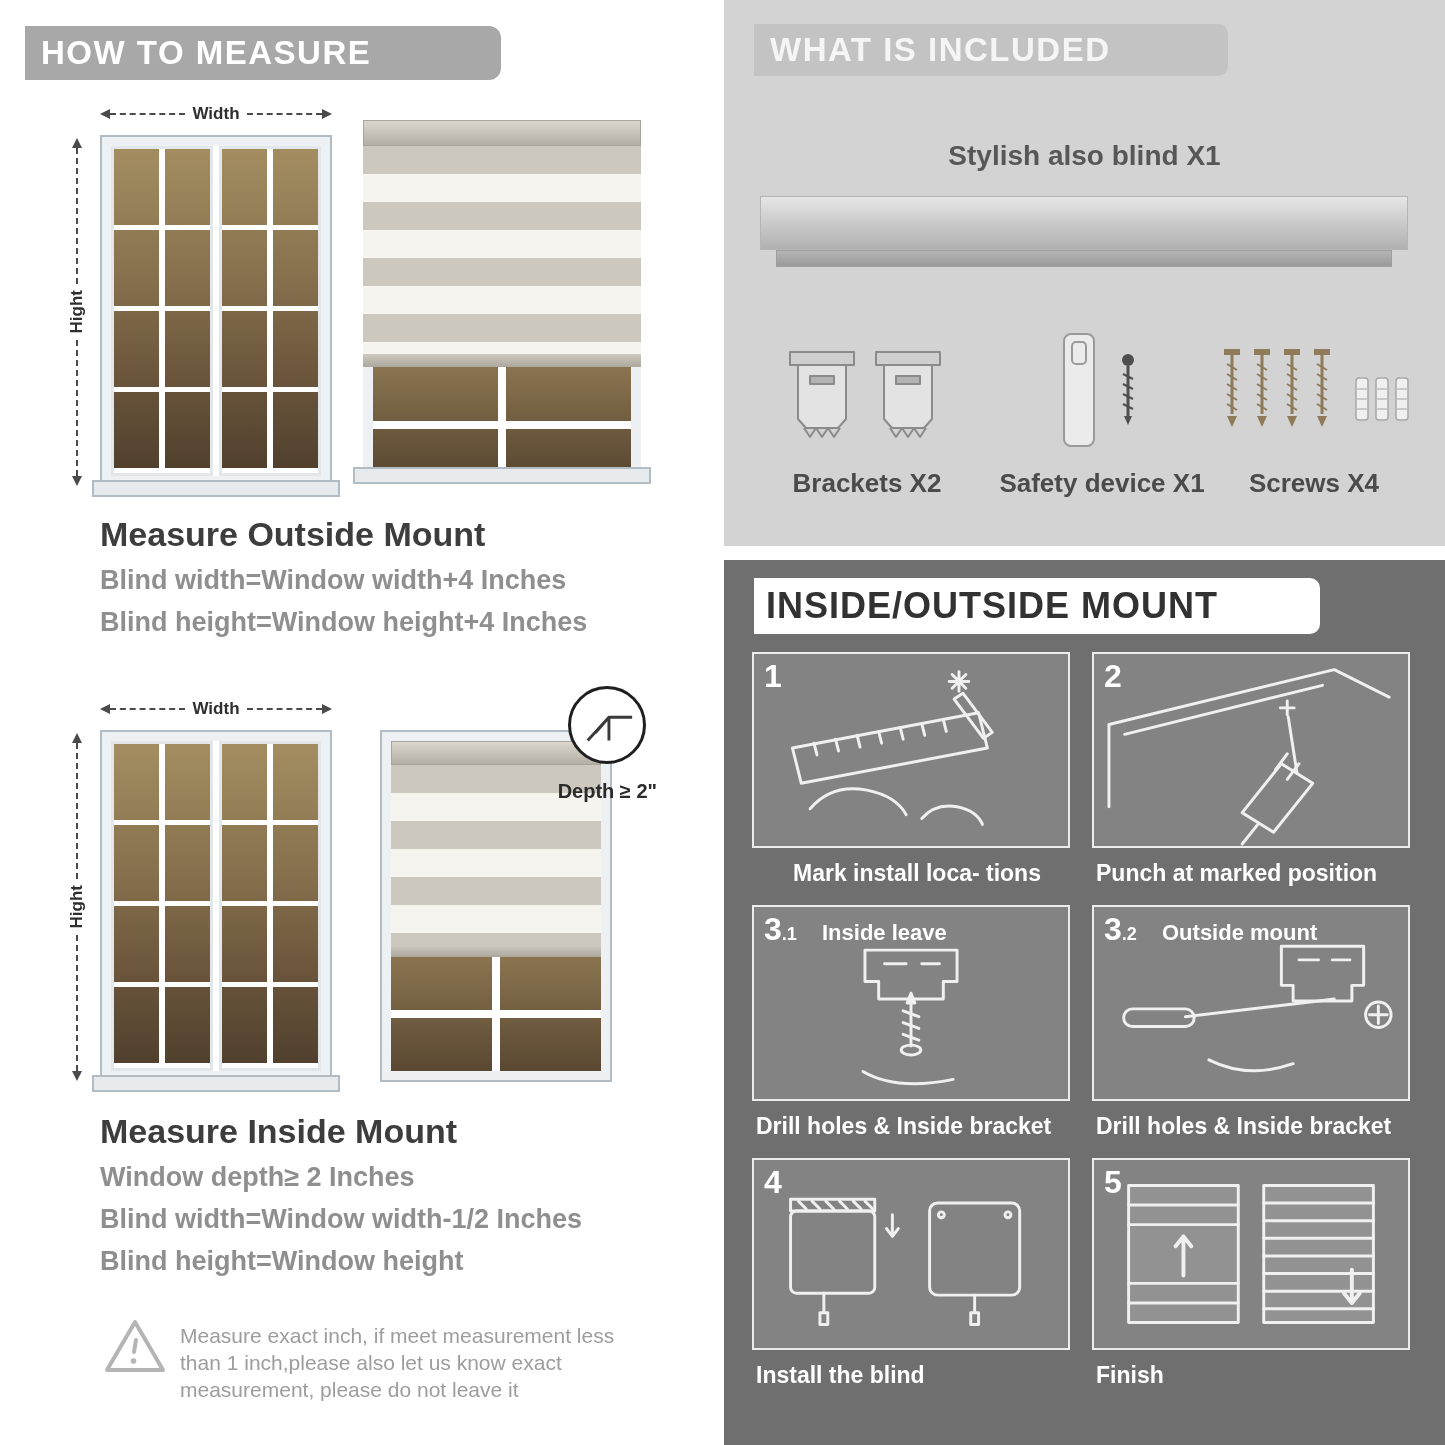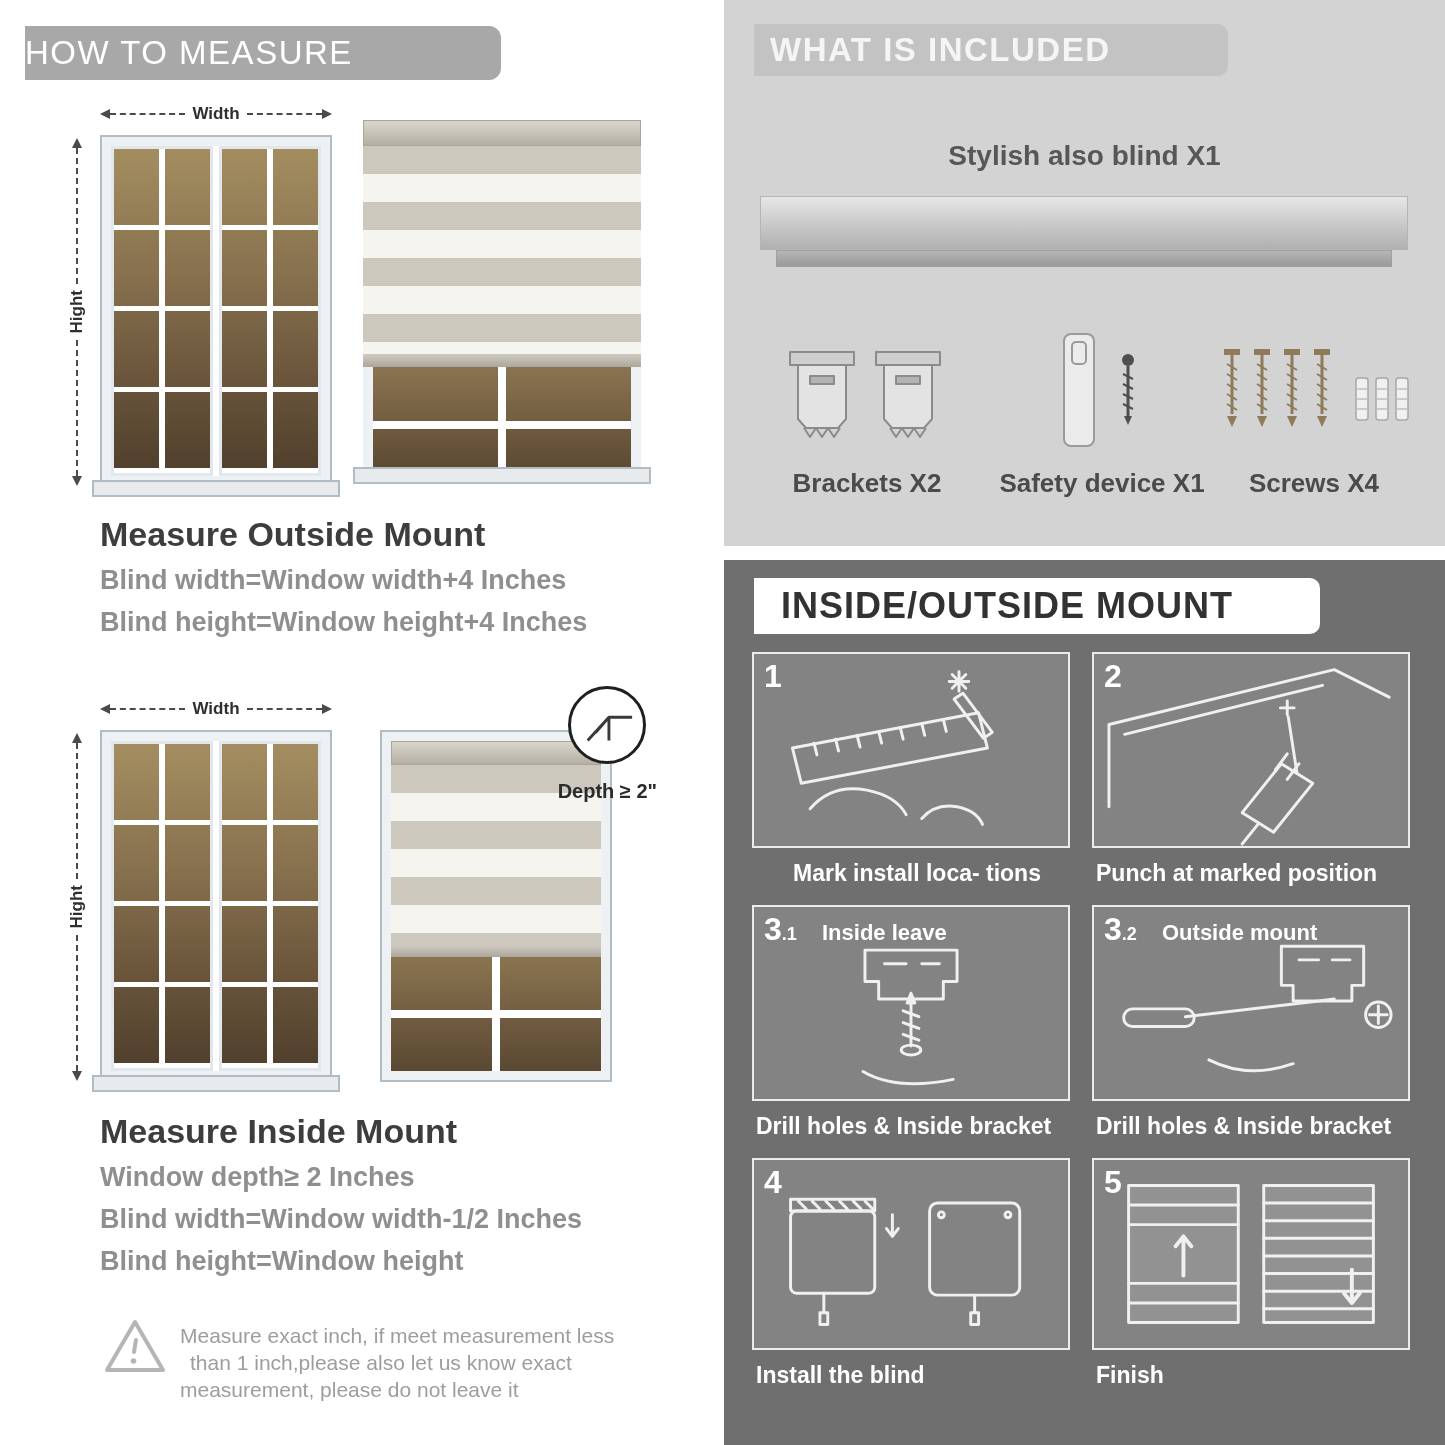--- a/index.html
+++ b/index.html
@@ -1,22 +1,22 @@
 <!DOCTYPE html>
 <html><head>
 <meta charset="utf-8">
 <style>
   html,body{margin:0;padding:0;background:#fff;}
   .stage{position:relative;width:1445px;height:1445px;background:#ffffff;
          font-family:"Liberation Sans",sans-serif;overflow:hidden;}
 
   
   .banner-left{position:absolute;left:25px;top:26px;width:476px;height:54px;background:#a8a8a8;
-    border-radius:0 12px 12px 0;color:#ffffff;font-size:33px;font-weight:normal;letter-spacing:1.5px;
-    line-height:54px;padding-left:0;box-sizing:border-box;}
+    border-radius:0 12px 12px 0;color:#ffffff;font-size:33px;font-weight:bold;letter-spacing:1.5px;
+    line-height:54px;padding-left:16px;box-sizing:border-box;}
 
   .h-arrow{position:absolute;display:flex;align-items:center;}
   .h-arrow .line{flex:1;border-top:2px dashed #4a4a4a;height:0;}
   .arrow-lbl{font-size:17px;font-weight:bold;color:#2f2f2f;padding:0 7px;white-space:nowrap;}
   .tri{width:0;height:0;}
   .tri-l{border-top:5px solid transparent;border-bottom:5px solid transparent;border-right:10px solid #4a4a4a;}
   .tri-r{border-top:5px solid transparent;border-bottom:5px solid transparent;border-left:10px solid #4a4a4a;}
   .v-arrow{position:absolute;display:flex;flex-direction:column;align-items:center;}
   .v-arrow .vline{flex:1;border-left:2px dashed #4a4a4a;width:0;}
   .tri-u{border-left:5px solid transparent;border-right:5px solid transparent;border-bottom:10px solid #4a4a4a;}
@@ -78,21 +78,21 @@
   .icon-safety{position:absolute;left:322px;top:330px;}
   .icon-screws{position:absolute;left:492px;top:340px;}
   .item-label{position:absolute;top:468px;font-size:26px;font-weight:bold;color:#4b4b4b;text-align:center;}
   .lbl-brackets{left:48px;width:190px;}
   .lbl-safety{left:258px;width:240px;}
   .lbl-screws{left:500px;width:180px;}
 
   .mount{position:absolute;left:724px;top:560px;width:721px;height:885px;background:#6f6f6f;}
   .banner-mount{position:absolute;left:30px;top:18px;width:566px;height:56px;background:#ffffff;
     border-radius:0 10px 10px 0;color:#323232;font-size:36px;font-weight:bold;letter-spacing:1px;
-    line-height:56px;padding-left:27px;box-sizing:border-box;}
+    line-height:56px;padding-left:12px;box-sizing:border-box;}
   .panel{position:absolute;width:318px;height:196px;background:#838383;border:2px solid #ececec;box-sizing:border-box;}
   .p1{left:28px;top:92px;}  .p2{left:368px;top:92px;}
   .p3{left:28px;top:345px;padding-left:12px;} .p4{left:368px;top:345px;}
   .p5{left:28px;top:598px;height:192px;} .p6{left:368px;top:598px;height:192px;}
   .panel-num{position:absolute;left:10px;top:4px;color:#fff;font-size:32px;font-weight:bold;z-index:2;}
   .num-sub{font-size:18px;}
   .panel-lbl{position:absolute;left:68px;top:13px;color:#fff;font-size:22px;font-weight:bold;z-index:2;}
   .caption{position:absolute;color:#ffffff;font-size:23px;font-weight:bold;width:322px;white-space:nowrap;}
   .c1{left:32px;top:300px;text-align:center;} .c2{left:372px;top:300px;}
   .c3{left:32px;top:553px;} .c4{left:372px;top:553px;}
@@ -185,21 +185,21 @@
   <div class="spec" style="left:100px;top:1246px;">Blind height=Window height</div>
 
   <div class="warn-icon">
     <svg width="64" height="60" viewBox="0 0 64 60">
       <path d="M32 6 L60 54 H4 Z" fill="none" stroke="#b5b5b5" stroke-width="4" stroke-linejoin="round"></path>
       <path d="M33 24 l-2 12" stroke="#b5b5b5" stroke-width="4" stroke-linecap="round" fill="none"></path>
       <circle cx="30.5" cy="45" r="2.8" fill="#b5b5b5"></circle>
     </svg>
   </div>
   <div class="warn-text" style="top:1322px;">Measure exact inch, if meet measurement less</div>
-  <div class="warn-text" style="top:1349px;margin-left:10px;">than 1 inch,please also let us know exact</div>
+  <div class="warn-text" style="top:1349px;">than 1 inch,please also let us know exact</div>
   <div class="warn-text" style="top:1376px;">measurement, please do not leave it</div>
 
   <div class="included">
     <div class="banner-included">WHAT IS INCLUDED</div>
     <div class="product-lbl">Stylish also blind X1</div>
     <div class="headrail"></div>
     <div class="headrail2"></div>
 
     <div class="icon-brackets">
       <svg width="160" height="122" viewBox="0 0 160 122">

